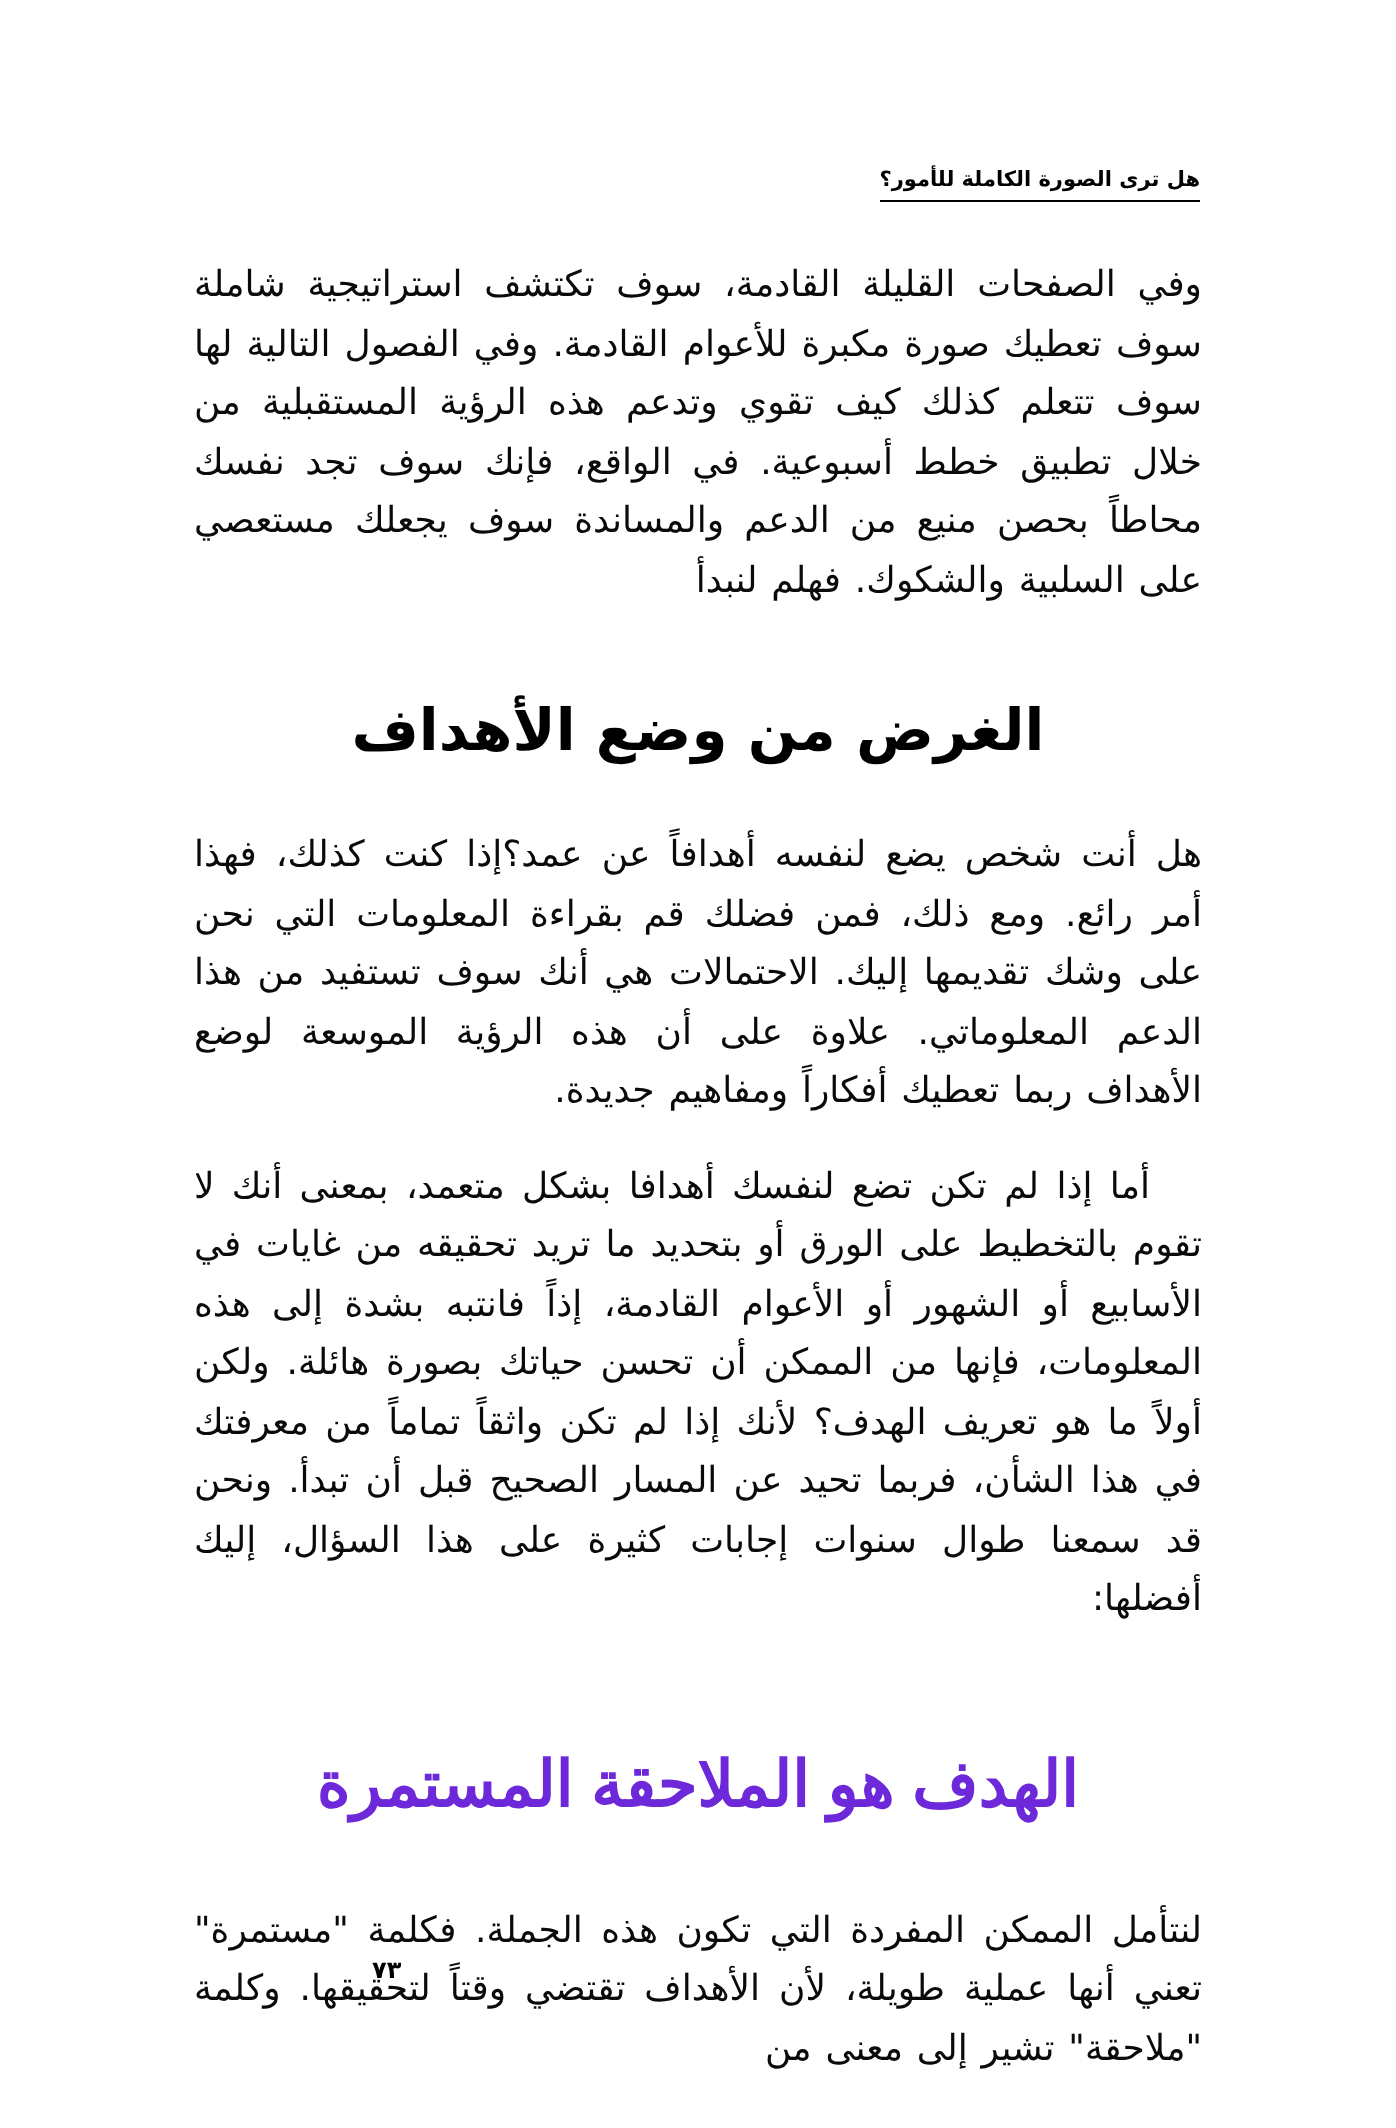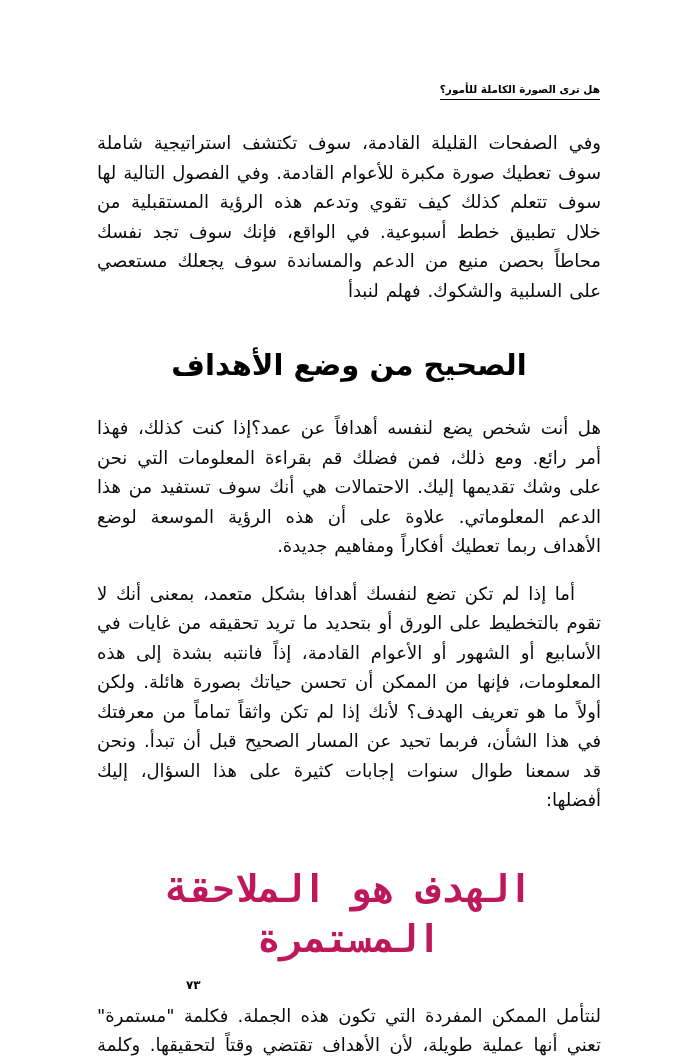--- a/index.html
+++ b/index.html
@@ -85,26 +85,26 @@
   }
 
   
   .quote-heading {
     margin: 52px 0 34px 0;
     text-align: center;
     direction: rtl;
   }
   .quote-heading .qh-line {
     display: block;
-    font-family: Liberation Mono, monospace;
-    font-size: 38px;
+    font-family: Liberation Sans, sans-serif;
+    font-size: 32px;
     font-weight: bold;
     line-height: 50px;
     letter-spacing: 0px;
-    color: #be185d;
+    color: #6d28d9;
   }
   .quote-heading .qh-line.second {
     letter-spacing: 1.5px;
   }
 
   
   .folio {
     position: absolute;
     bottom: 72px;
     left: 88px;
@@ -122,21 +122,21 @@
 
   <div class="running-header">
     <span class="rh-text">هل ترى الصورة الكاملة للأمور؟</span>
   </div>
 
   <div class="content">
 
     <p class="body-par">وفي الصفحات القليلة القادمة، سوف تكتشف استراتيجية شاملة سوف تعطيك صورة مكبرة للأعوام القادمة. وفي الفصول التالية لها سوف تتعلم كذلك كيف تقوي وتدعم هذه الرؤية المستقبلية من خلال تطبيق خطط أسبوعية. في الواقع، فإنك سوف تجد نفسك محاطاً بحصن منيع من الدعم والمساندة سوف يجعلك مستعصي على السلبية والشكوك. فهلم لنبدأ</p>
 
     <div class="section-heading">
-      <span class="sh-text">الصحيح من وضع الأهداف</span>
+      <span class="sh-text">الغرض من وضع الأهداف</span>
     </div>
 
     <p class="body-par">هل أنت شخص يضع لنفسه أهدافاً عن عمد؟إذا كنت كذلك، فهذا أمر رائع. ومع ذلك، فمن فضلك قم بقراءة المعلومات التي نحن على وشك تقديمها إليك. الاحتمالات هي أنك سوف تستفيد من هذا الدعم المعلوماتي. علاوة على أن هذه الرؤية الموسعة لوضع الأهداف ربما تعطيك أفكاراً ومفاهيم جديدة.</p>
 
     <p class="body-par indented">أما إذا لم تكن تضع لنفسك أهدافا بشكل متعمد، بمعنى أنك لا تقوم بالتخطيط على الورق أو بتحديد ما تريد تحقيقه من غايات في الأسابيع أو الشهور أو الأعوام القادمة، إذاً فانتبه بشدة إلى هذه المعلومات، فإنها من الممكن أن تحسن حياتك بصورة هائلة. ولكن أولاً ما هو تعريف الهدف؟ لأنك إذا لم تكن واثقاً تماماً من معرفتك في هذا الشأن، فربما تحيد عن المسار الصحيح قبل أن تبدأ. ونحن قد سمعنا طوال سنوات إجابات كثيرة على هذا السؤال، إليك أفضلها:</p>
 
     <div class="quote-heading">
       <span class="qh-line">الهدف هو الملاحقة المستمرة</span>
     </div>
 

